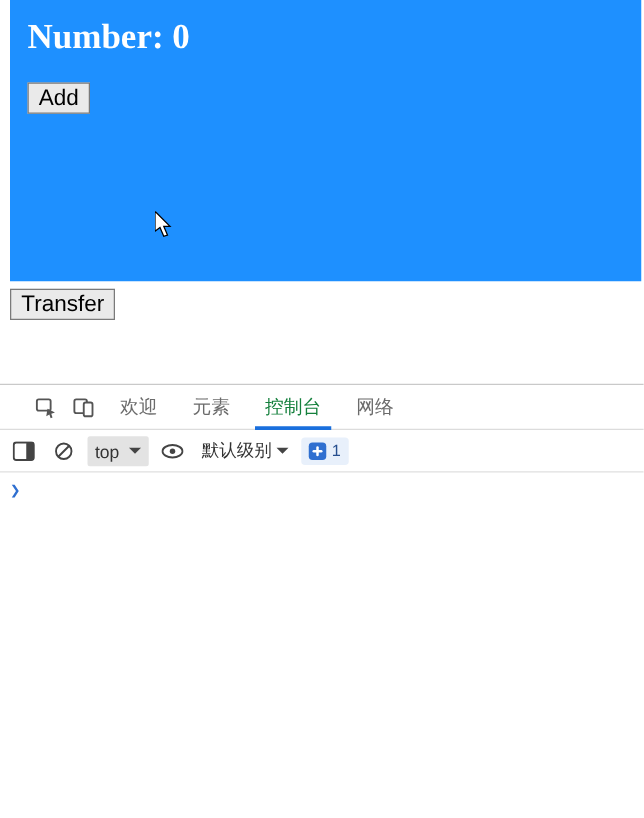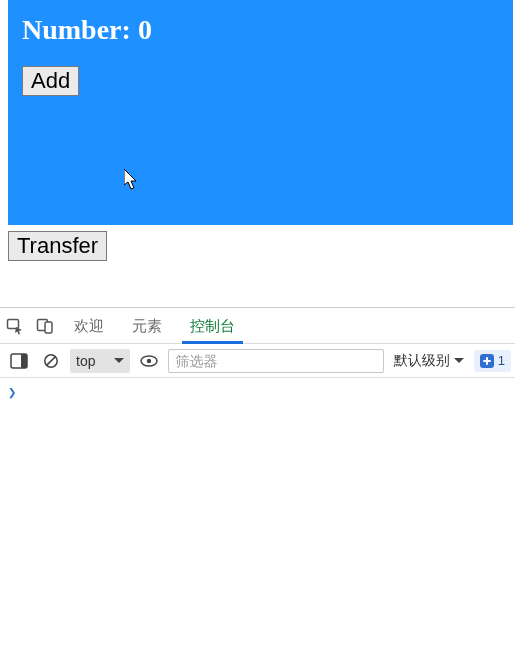--- a/index.html
+++ b/index.html
@@ -26,21 +26,21 @@
   .heading {
     color: #fff;
     font-family: "Times New Roman", serif;
     font-weight: 700;
     font-size: 28px;
     padding: 2px 0 0 2px;
     margin: 0;
   }
   .btn {
     font-family: Arial, sans-serif;
-    font-size: 22px;
+    font-size: 18px;
     background: #eaeaea;
     border: 1px solid #7a7a7a;
     padding: 1px 8px;
     margin: 0;
     cursor: pointer;
   }
   .add-btn { margin: 20px 0 0 2px; }
   .transfer-btn { margin: 6px 0 0 8px; }
 
   .cursor-arrow {
@@ -58,21 +58,21 @@
     width: 515px;
     border-top: 1px solid #c9c9c9;
     background: #fff;
   }
   .dt-tabs {
     display: flex;
     align-items: center;
     height: 36px;
     border-bottom: 1px solid #dcdcdc;
     gap: 0;
-    padding-left: 0;
+    padding-left: 22px;
   }
   .dt-iconbtn {
     width: 30px;
     height: 30px;
     display: flex;
     align-items: center;
     justify-content: center;
     color: #555;
     cursor: pointer;
   }
@@ -115,21 +115,21 @@
     height: 26px;
     display: flex;
     align-items: center;
     justify-content: center;
     color: #444;
     cursor: pointer;
   }
   .context-select {
     display: flex;
     align-items: center;
-    gap: 19px;
+    gap: 8px;
     background: #e3e3e3;
     height: 24px;
     padding: 0 6px;
     border-radius: 2px;
     font-size: 14px;
     cursor: pointer;
     color: #333;
   }
   .filter-input {
     flex: 1;
@@ -213,20 +213,21 @@
     </div>
     <div class="dt-iconbtn">
       <svg width="18" height="18" viewBox="0 0 18 18">
           <rect x="1.5" y="2.5" width="10" height="11" rx="1.5" fill="none" stroke="#555" stroke-width="1.5"></rect>
           <rect x="9" y="5" width="7" height="11" rx="1.5" fill="#fff" stroke="#555" stroke-width="1.5"></rect>
         </svg>
     </div>
     <div class="dt-tab">欢迎</div>
     <div class="dt-tab">元素</div>
     <div class="dt-tab active">控制台</div>
+    <div class="dt-tab">网络</div>
     <div class="dt-tab cutoff">内</div>
   </div>
 
   <div class="dt-toolbar">
     <div class="tb-icon">
       <svg width="18" height="16" viewBox="0 0 18 16">
           <rect x="1" y="1" width="16" height="14" rx="2" fill="none" stroke="#444" stroke-width="1.5"></rect>
           <rect x="11" y="1" width="6" height="14" rx="1" fill="#444"></rect>
         </svg>
     </div>
@@ -241,21 +242,20 @@
       <svg width="10" height="6" viewBox="0 0 10 6">
           <path d="M0 0 L5 5 L10 0 Z" fill="#444"></path>
         </svg>
     </div>
     <div class="tb-icon">
       <svg width="18" height="14" viewBox="0 0 18 14">
           <ellipse cx="9" cy="7" rx="8" ry="5" fill="none" stroke="#444" stroke-width="1.5"></ellipse>
           <circle cx="9" cy="7" r="2.2" fill="#444"></circle>
         </svg>
     </div>
-    <input class="filter-input" placeholder="筛选器" style="">
     <div class="level-select">
       <span>默认级别</span>
       <svg width="10" height="6" viewBox="0 0 10 6">
           <path d="M0 0 L5 5 L10 0 Z" fill="#444"></path>
         </svg>
     </div>
     <div class="issue-badge">
       <span class="dot">
         <svg width="10" height="10" viewBox="0 0 10 10">
             <rect x="1" y="4" width="8" height="2" rx="1" fill="#fff"></rect>

